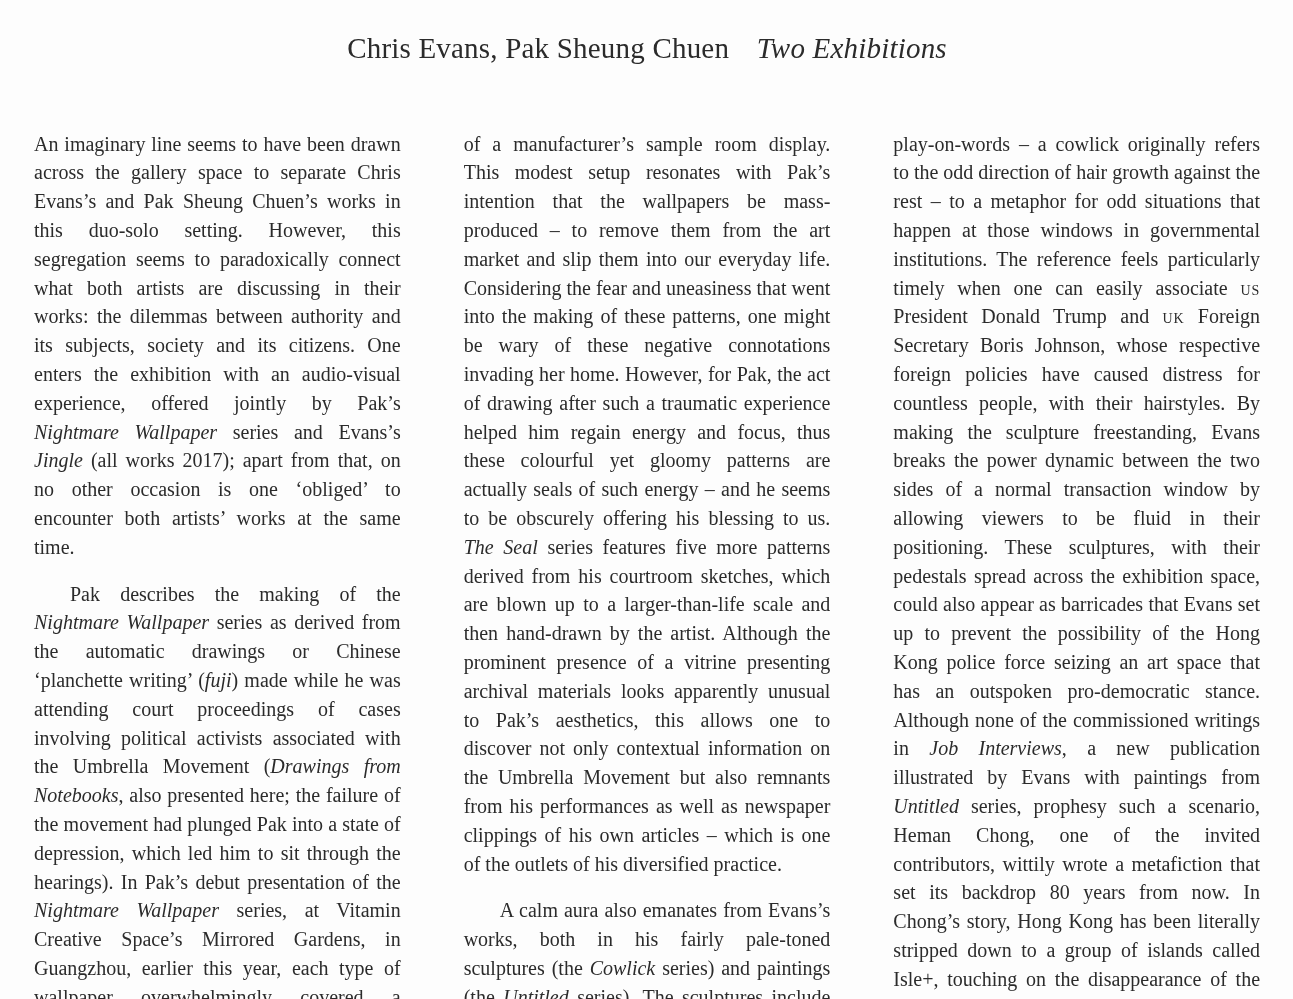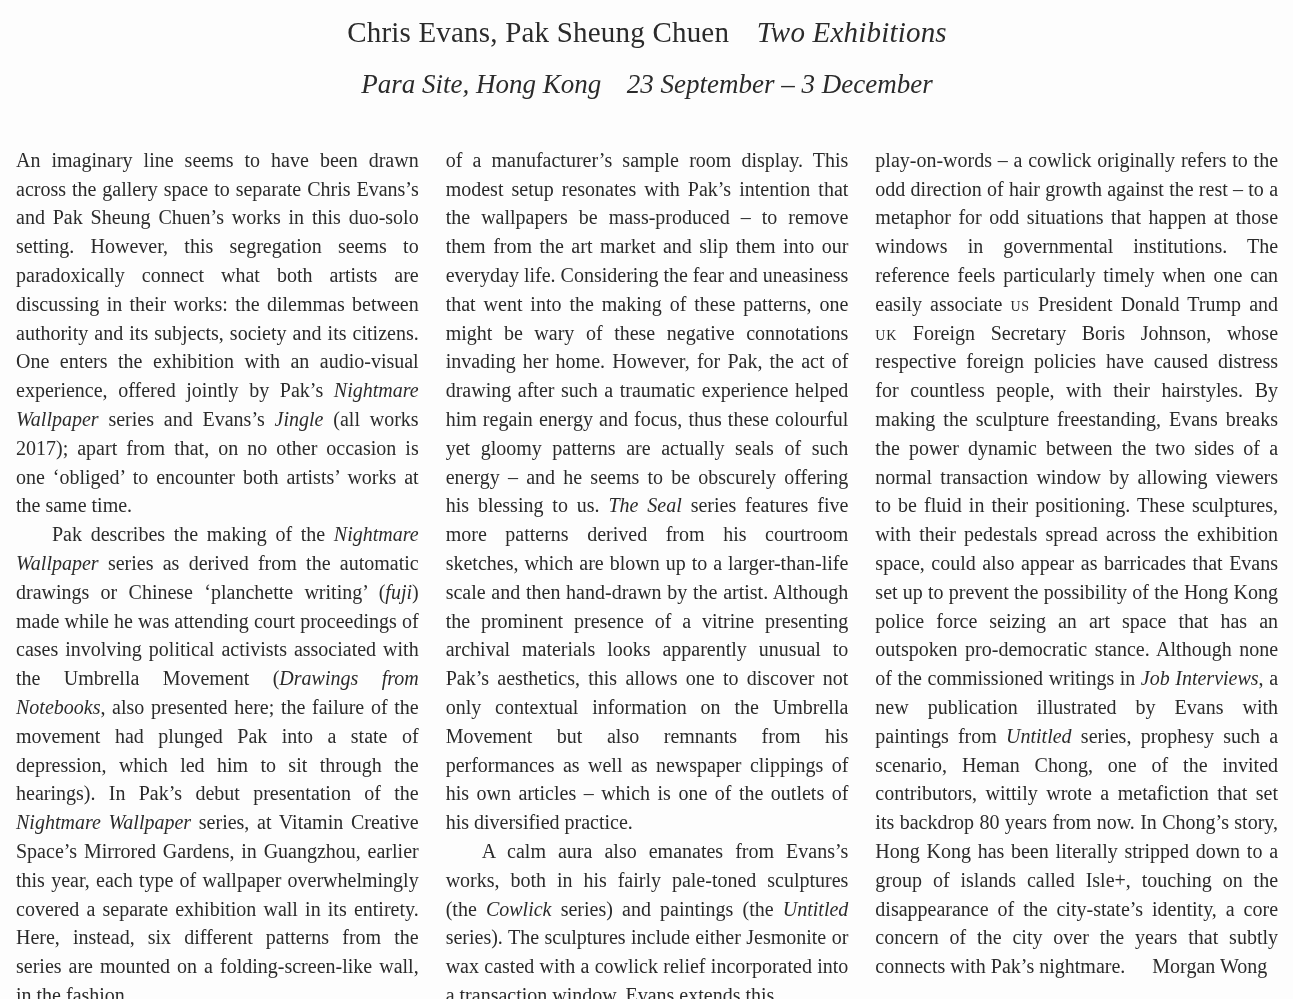--- a/index.html
+++ b/index.html
@@ -13,21 +13,21 @@
     height: 999px;
     margin: 0 auto;
     background: var(--bg);
     color: var(--ink);
     font-family: "Liberation Serif", serif;
     padding: 14px 15px 0 16px;
     overflow: hidden;
   }
   header { text-align: center; }
   h1 {
-    margin: 0;
+    margin: 16px;
     font-size: 29px;
     font-weight: normal;
     letter-spacing: 0.2px;
     line-height: 1.3;
   }
   h2 {
     margin: 15px 0 0 0;
     font-size: 27px;
     font-weight: normal;
     font-style: italic;
@@ -41,30 +41,29 @@
     display: flex;
     gap: 27px;
     margin-top: 44px;
   }
   .col {
     flex: 1 1 0;
     font-size: 20px;
     line-height: 28.8px;
     text-align: justify;
   }
-  .col p { margin: 0; }
+  .col p { margin: 18px; }
   .col p.indent { text-indent: 1.8em; }
 </style>
 </head>
 <body>
 
 <div class="page">
   <header>
     <h1><span>Chris Evans, Pak Sheung Chuen</span><span class="italic seg-gap">Two Exhibitions</span></h1>
-    <h2><span>Para Site, Hong Kong</span><span class="seg-gap">23 September – 3 December</span></h2>
   </header>
 
   <main class="columns">
     <div class="col">
         <p><span>An imaginary line seems to have been drawn across the gallery space to separate Chris Evans’s and Pak Sheung Chuen’s works in this duo-solo setting. However, this segregation seems to paradoxically connect what both artists are discussing in their works: the dilemmas between authority and its subjects, society and its citizens. One enters the exhibition with an audio-visual experience, offered jointly by Pak’s </span><span class="italic">Nightmare Wallpaper</span><span> series and Evans’s </span><span class="italic">Jingle</span><span> (all works 2017); apart from that, on no other occasion is one ‘obliged’ to encounter both artists’ works at the same time.</span></p>
         <p class="indent"><span>Pak describes the making of the </span><span class="italic">Nightmare Wallpaper</span><span> series as derived from the automatic drawings or Chinese ‘planchette writing’ (</span><span class="italic">fuji</span><span>) made while he was attending court proceedings of cases involving political activists associated with the Umbrella Movement (</span><span class="italic">Drawings from Notebooks</span><span>, also presented here; the failure of the movement had plunged Pak into a state of depression, which led him to sit through the hearings). In Pak’s debut presentation of the </span><span class="italic">Nightmare Wallpaper</span><span> series, at Vitamin Creative Space’s Mirrored Gardens, in Guangzhou, earlier this year, each type of wallpaper overwhelmingly covered a separate exhibition wall in its entirety. Here, instead, six different patterns from the series are mounted on a folding-screen-like wall, in the fashion</span></p>
       </div>
     <div class="col">
         <p><span>of a manufacturer’s sample room display. This modest setup resonates with Pak’s intention that the wallpapers be mass-produced – to remove them from the art market and slip them into our everyday life. Considering the fear and uneasiness that went into the making of these patterns, one might be wary of these negative connotations invading her home. However, for Pak, the act of drawing after such a traumatic experience helped him regain energy and focus, thus these colourful yet gloomy patterns are actually seals of such energy – and he seems to be obscurely offering his blessing to us. </span><span class="italic">The Seal</span><span> series features five more patterns derived from his courtroom sketches, which are blown up to a larger-than-life scale and then hand-drawn by the artist. Although the prominent presence of a vitrine presenting archival materials looks apparently unusual to Pak’s aesthetics, this allows one to discover not only contextual information on the Umbrella Movement but also remnants from his performances as well as newspaper clippings of his own articles – which is one of the outlets of his diversified practice.</span></p>
         <p class="indent"><span>A calm aura also emanates from Evans’s works, both in his fairly pale-toned sculptures (the </span><span class="italic">Cowlick</span><span> series) and paintings (the </span><span class="italic">Untitled</span><span> series). The sculptures include either Jesmonite or wax casted with a cowlick relief incorporated into a transaction window. Evans extends this</span></p>

